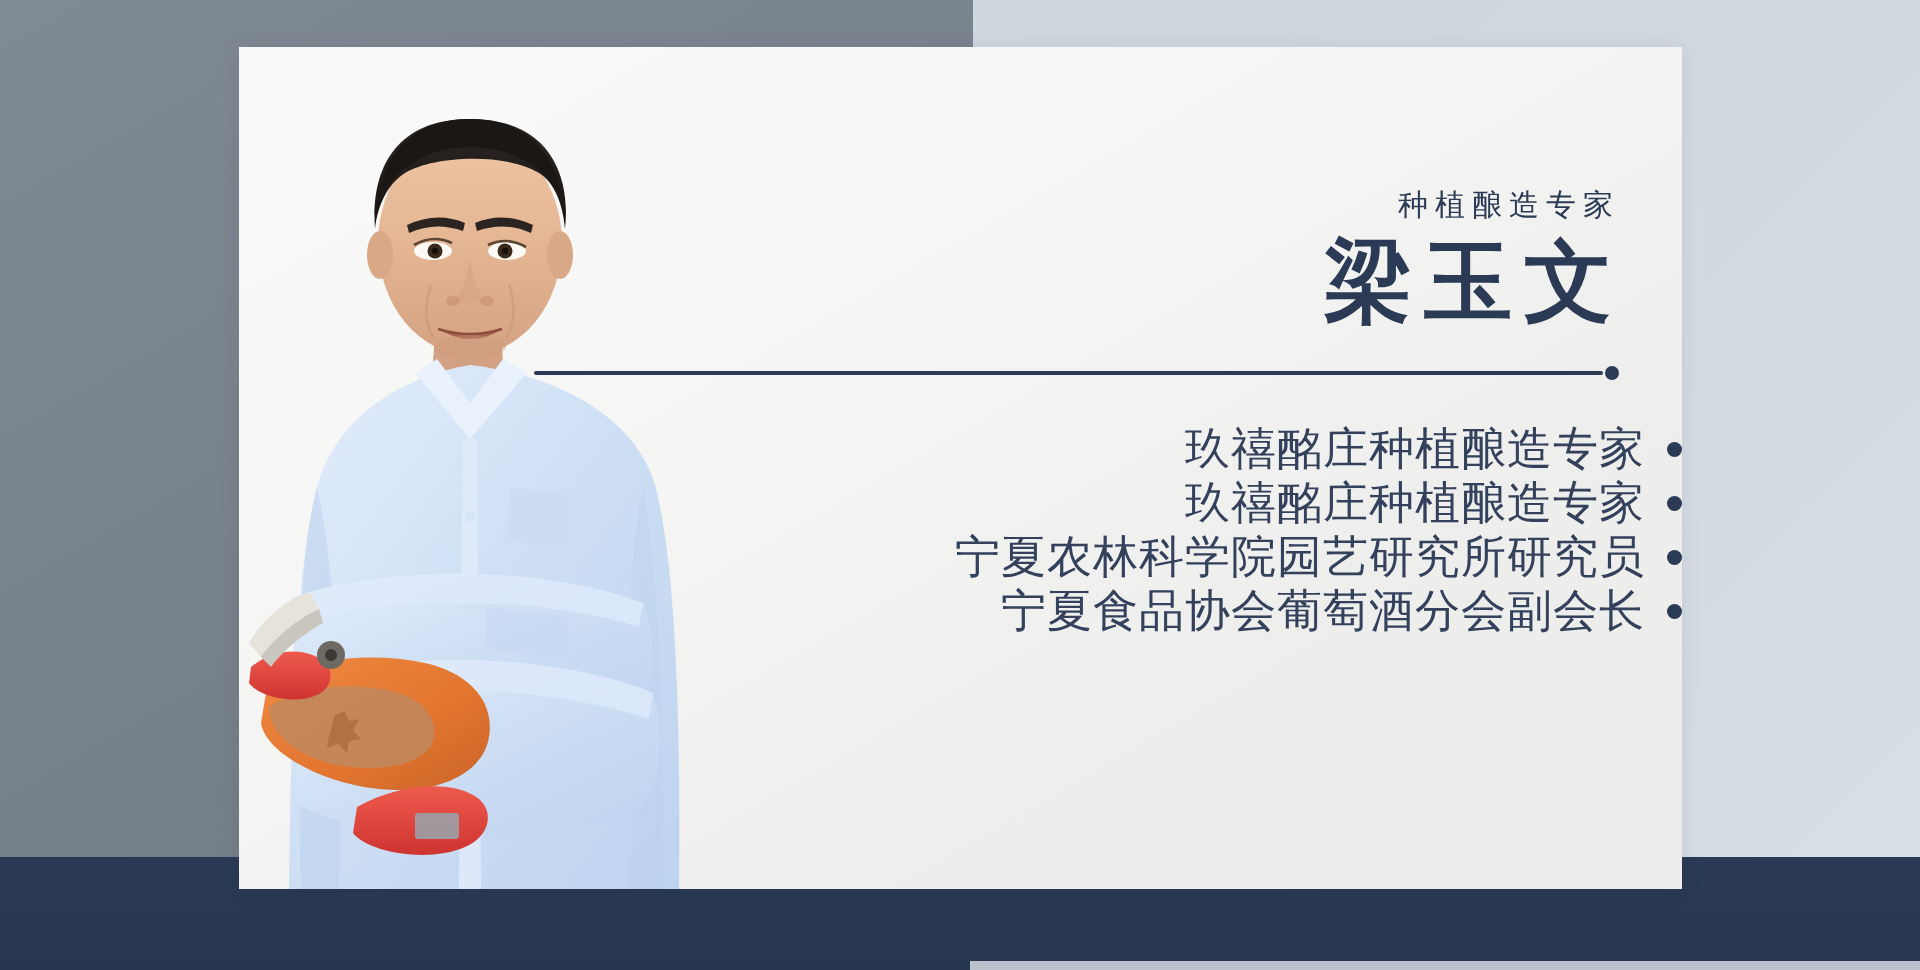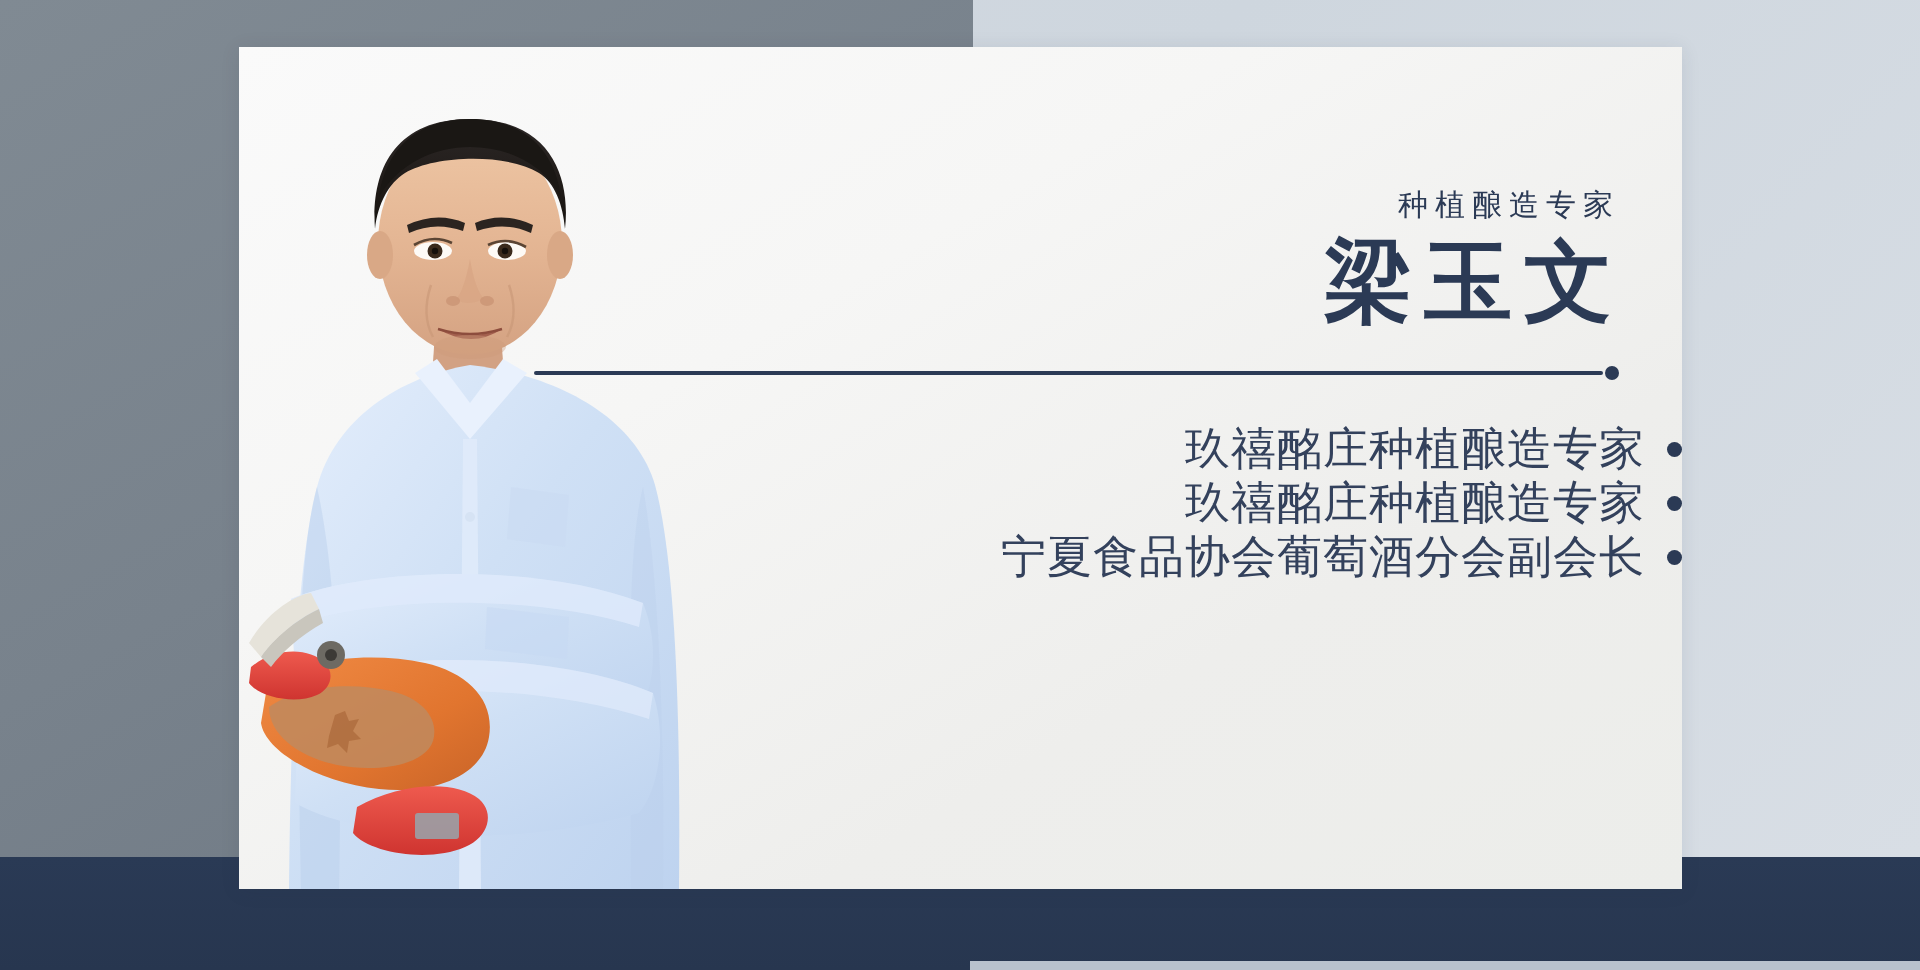--- a/index.html
+++ b/index.html
@@ -242,19 +242,23 @@
     <div class="cred-list">
       <div class="cred-item">
         <span class="cred-label">玖禧酩庄种植酿造专家</span>
         <span class="cred-bullet"></span>
       </div>
       <div class="cred-item">
         <span class="cred-label">玖禧酩庄种植酿造专家</span>
         <span class="cred-bullet"></span>
       </div>
       <div class="cred-item">
+        <span class="cred-label">宁夏农林科学院园艺研究所研究员</span>
+        <span class="cred-bullet"></span>
+      </div>
+      <div class="cred-item">
         <span class="cred-label">宁夏食品协会葡萄酒分会副会长</span>
         <span class="cred-bullet"></span>
       </div>
     </div>
 
   </div>
 </div>
 
 </body></html>

